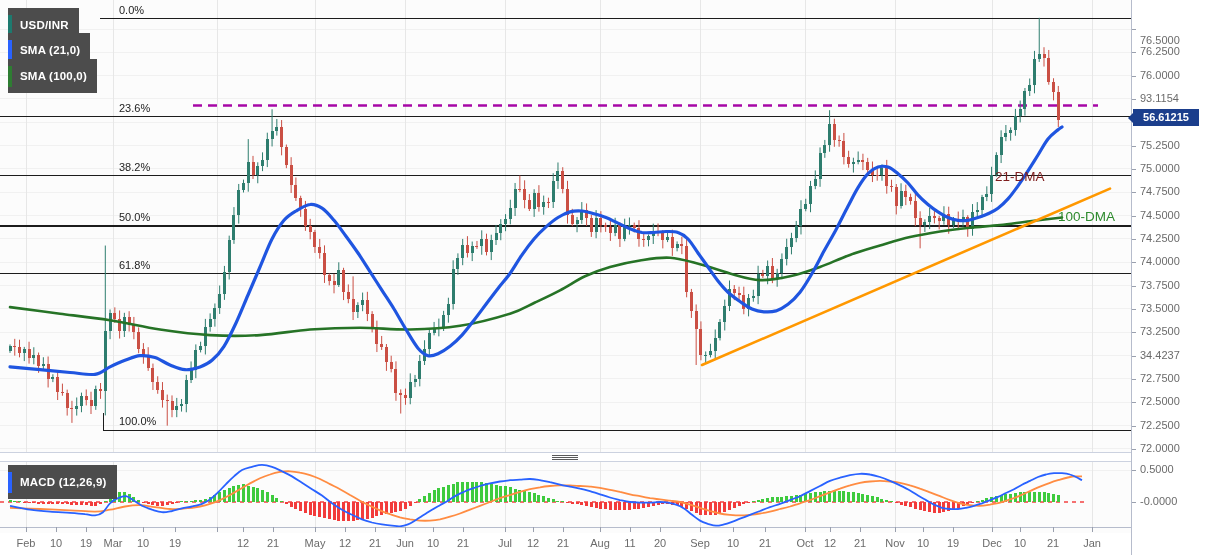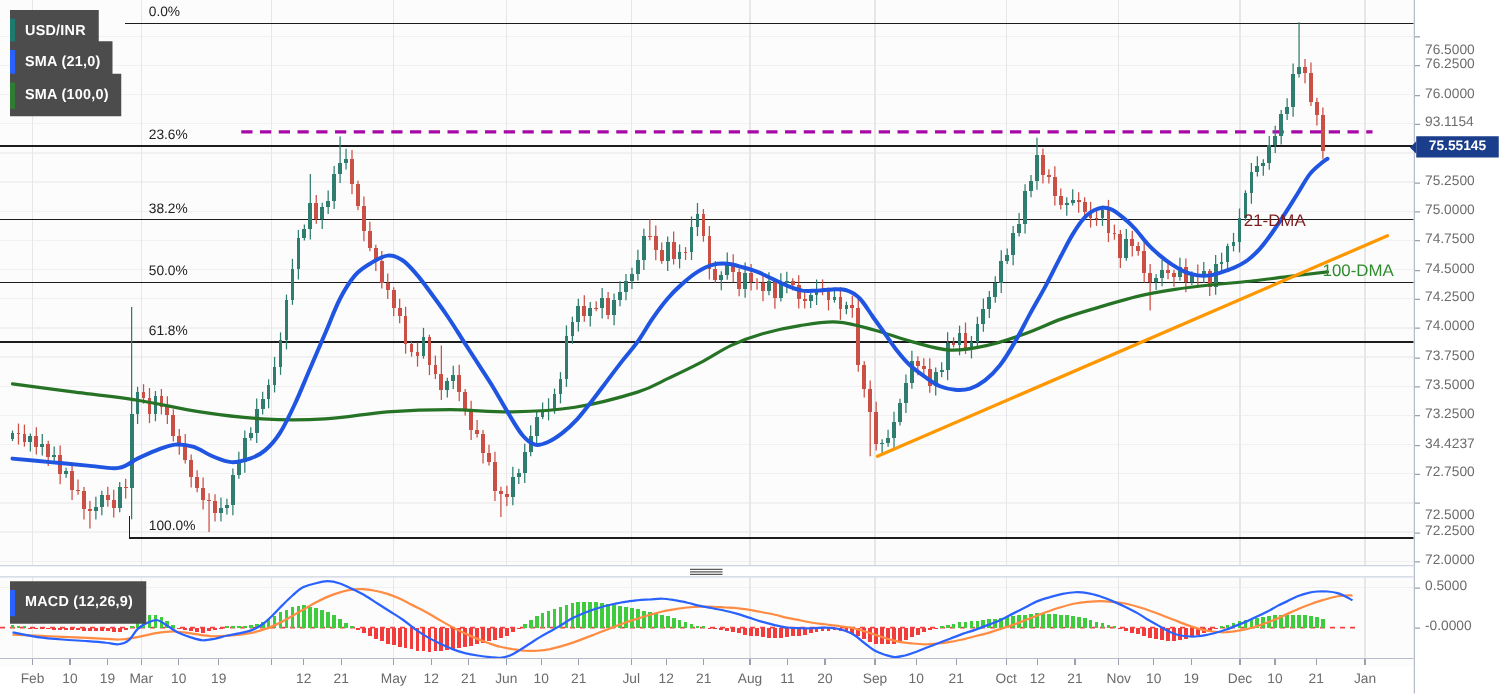--- a/index.html
+++ b/index.html
@@ -811,21 +811,21 @@
   <div id="separator">
     <div class="grip">
         <i></i>
         <i></i>
         <i></i>
       </div>
   </div>
 
   <div id="axis-right">
     <div id="price-badge" style="top: 109px;">
-      <span>75.55145</span>
+      <span>56.61215</span>
     </div>
   <div class="ptick-dash" style="top: 29px;"></div>
       <div class="ptick" style="top: 22px; margin-top: 12px;">76.5000</div>
       <div class="ptick-dash" style="top: 52px;"></div>
       <div class="ptick" style="top: 45px;">76.2500</div>
       <div class="ptick-dash" style="top: 76px;"></div>
       <div class="ptick" style="top: 69px;">76.0000</div>
       <div class="ptick-dash" style="top: 99px;"></div>
       <div class="ptick" style="top: 92px;">93.1154</div>
       <div class="ptick-dash" style="top: 146px;"></div>
@@ -844,21 +844,21 @@
       <div class="ptick" style="top: 279px;">73.7500</div>
       <div class="ptick-dash" style="top: 309px;"></div>
       <div class="ptick" style="top: 302px;">73.5000</div>
       <div class="ptick-dash" style="top: 332px;"></div>
       <div class="ptick" style="top: 325px;">73.2500</div>
       <div class="ptick-dash" style="top: 356px;"></div>
       <div class="ptick" style="top: 349px;">34.4237</div>
       <div class="ptick-dash" style="top: 379px;"></div>
       <div class="ptick" style="top: 372px;">72.7500</div>
       <div class="ptick-dash" style="top: 402px;"></div>
-      <div class="ptick" style="top: 395px; margin-top: 11px;">72.5000</div>
+      <div class="ptick" style="top: 395px;">72.5000</div>
       <div class="ptick-dash" style="top: 426px;"></div>
       <div class="ptick" style="top: 419px;">72.2500</div>
       <div class="ptick-dash" style="top: 449px;"></div>
       <div class="ptick" style="top: 442px;">72.0000</div>
       <div class="ptick-dash" style="top: 470px;"></div>
       <div class="ptick" style="top: 463px;">0.5000</div>
       <div class="ptick-dash" style="top: 502px;"></div>
       <div class="ptick" style="top: 495px;">-0.0000</div>
     </div>
 

